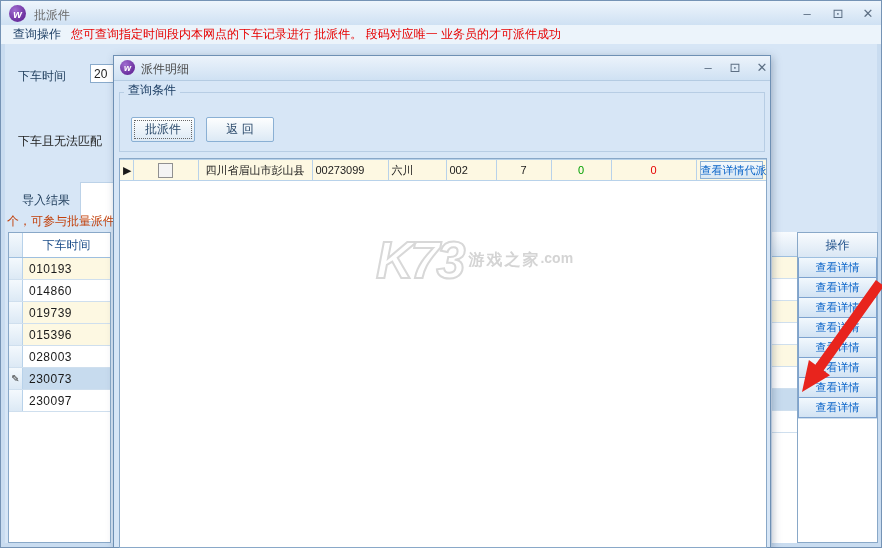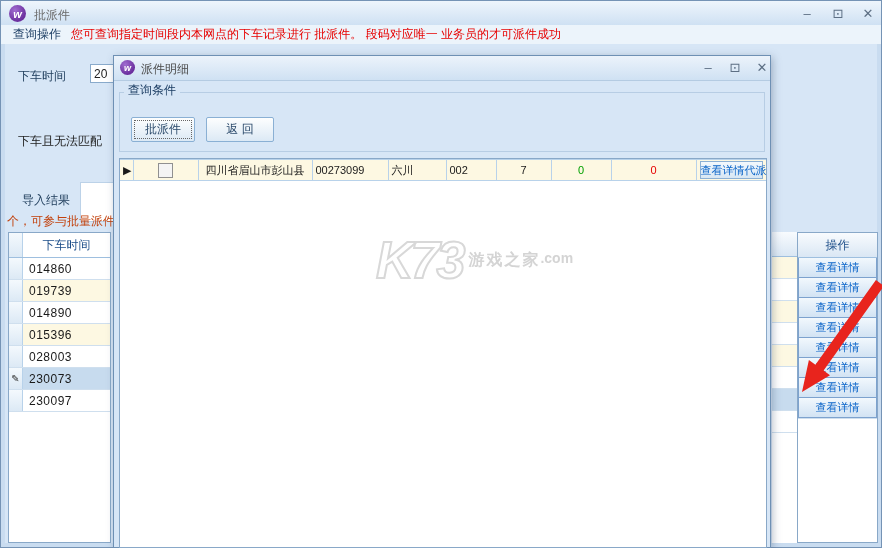--- a/index.html
+++ b/index.html
@@ -143,31 +143,31 @@
 <span class="abs note-black">下车且无法匹配</span>
 <span class="abs lbl" style="left:22px;top:192px;">导入结果</span>
 <div class="abs import-box"></div>
 <span class="abs note-red">个，可参与批量派件</span>
 
 <div class="abs left-grid grid-border">
   <div class="lg-header">
     <div class="lg-sel"></div>
     <div class="lg-h">下车时间</div>
   </div>
+  <div class="lg-row cream">
+      <div class="lg-sel"></div>
+      <div class="lg-val">010193</div>
+    </div>
   <div class="lg-row">
       <div class="lg-sel"></div>
       <div class="lg-val">014860</div>
     </div>
   <div class="lg-row cream">
       <div class="lg-sel"></div>
       <div class="lg-val">019739</div>
-    </div>
-  <div class="lg-row">
-      <div class="lg-sel"></div>
-      <div class="lg-val">014890</div>
     </div>
   <div class="lg-row cream">
       <div class="lg-sel"></div>
       <div class="lg-val">015396</div>
     </div>
   <div class="lg-row">
       <div class="lg-sel"></div>
       <div class="lg-val">028003</div>
     </div>
   <div class="lg-row selected">

